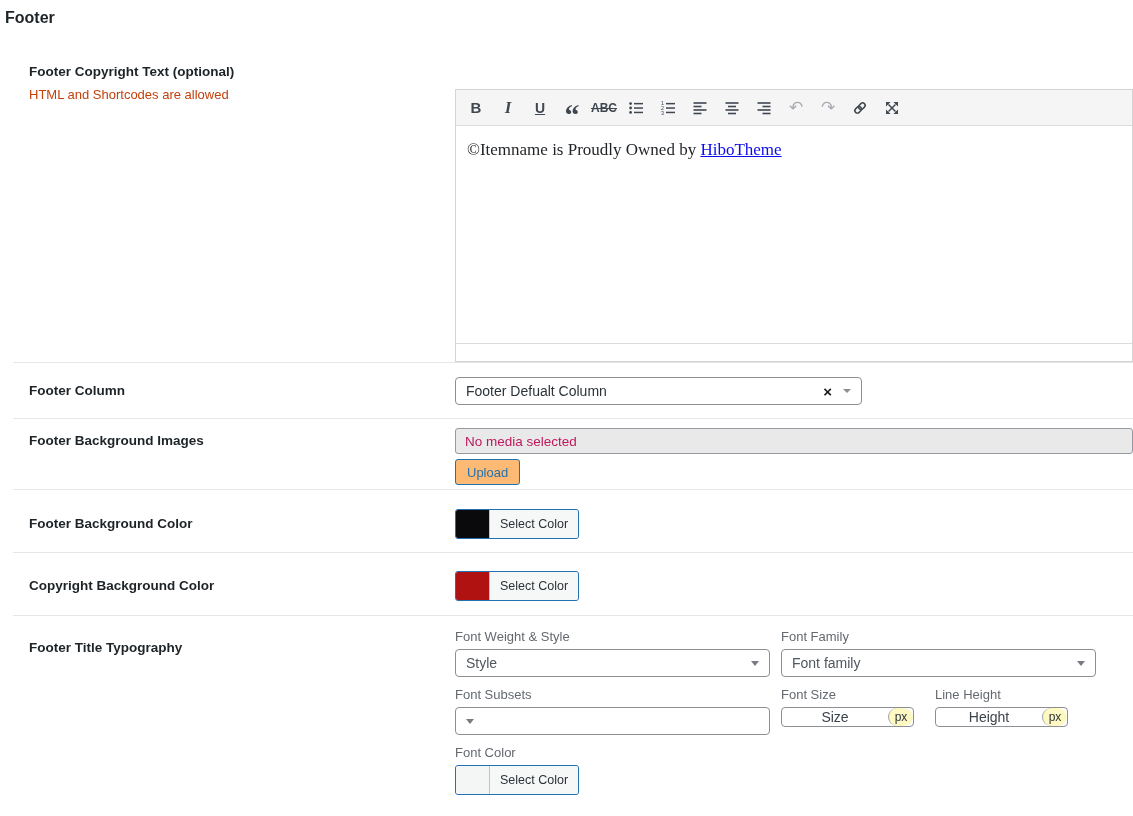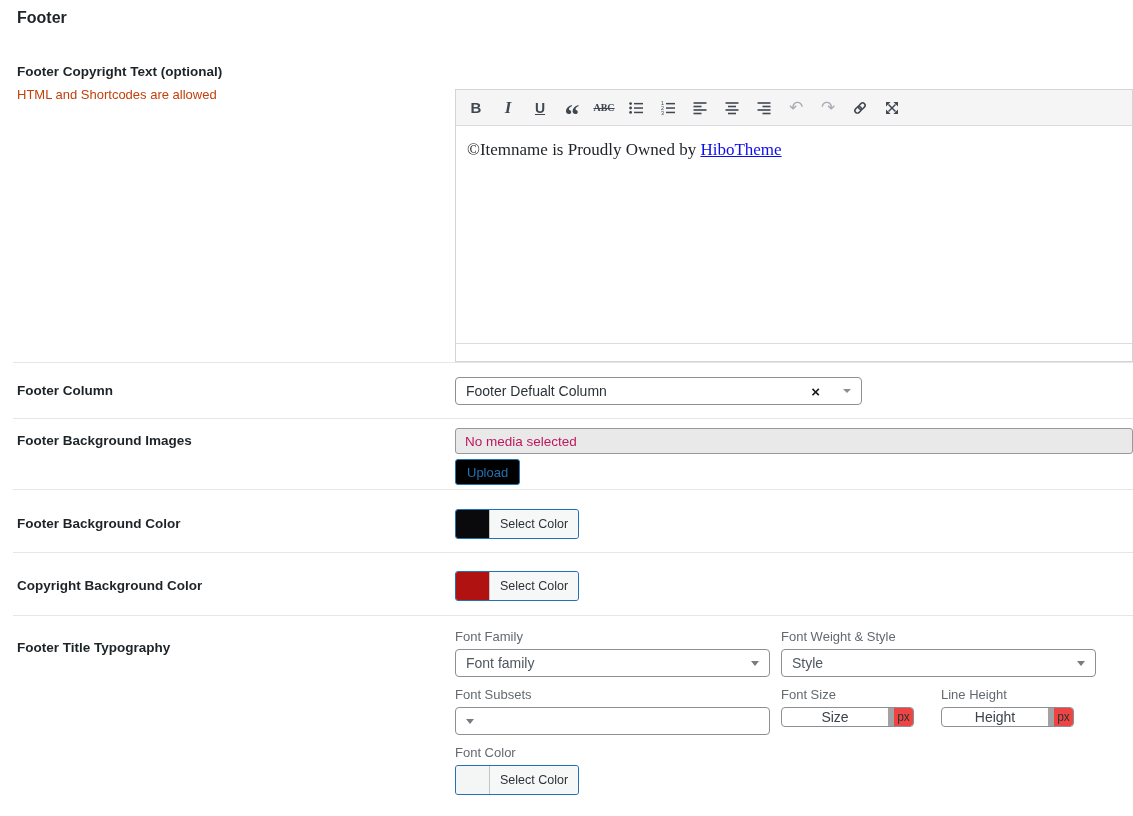--- a/index.html
+++ b/index.html
@@ -1,22 +1,22 @@
 <!DOCTYPE html>
 <html style="--wp-blue: #2271b1; --link-blue: #0d0deb;"><head>
 <meta charset="utf-8">
 <style>
   * { margin:0; padding:0; box-sizing:border-box; }
   html,body { width:1133px; height:816px; background:#fff; overflow:hidden;
     font-family:"Liberation Sans","DejaVu Sans",sans-serif; color:#1d2327; }
 
-  .page-title { padding:8px 0 0 17px; font-size:16px; line-height:20px; font-weight:700; }
+  .page-title { padding:8px 0 0 5px; font-size:16px; line-height:20px; font-weight:700; }
 
   .row { display:flex; align-items:flex-start; }
-  .row-label { width:455px; flex:0 0 455px; padding-left:17px; }
+  .row-label { width:455px; flex:0 0 455px; padding-left:29px; }
   .row-control { flex:1; min-width:0; }
   .field-label { font-size:13.5px; font-weight:700; color:#1d2327; line-height:15px; }
   .field-desc { margin-top:9px; font-size:13px; color:#c2410c; line-height:14px; }
   .lh28 { line-height:28px; }
   .lh26 { line-height:26px; }
   .lh30 { line-height:30px; }
 
   .divider { border-top:1px solid #e6e6e7; margin-left:13px; height:0; }
 
   
@@ -24,44 +24,44 @@
   .editor { margin-top:25px; height:273px; border:1px solid #d4d4d6; display:flex; flex-direction:column; background:#fff; }
   .editor-toolbar { height:36px; background:#f5f5f6; border-bottom:1px solid #dcdcde;
     display:flex; align-items:center; padding:0 0 0 7px; gap:6px; }
   .tb-btn { width:26px; height:26px; border:none; background:transparent; cursor:pointer;
     display:flex; align-items:center; justify-content:center; color:#3f4750; padding:0; font-family:inherit; }
   .tb-g { display:block; }
   .tb-bold { font-weight:800; font-size:15px; }
   .tb-italic { font-family:"Liberation Serif","DejaVu Serif",serif; font-style:italic; font-size:17px; font-weight:700; }
   .tb-underline { text-decoration:underline; font-size:14px; font-weight:600; }
   .tb-quote { font-family:"Liberation Serif","DejaVu Serif",serif; font-size:30px; font-weight:700; line-height:8px; padding-top:14px; }
-  .tb-strike { font-size:10px; font-weight:700; text-decoration:line-through;font-family:Liberation Serif, serif; }
+  .tb-strike { font-size:12px; font-weight:700; text-decoration:line-through; }
   .tb-undo { font-size:17px; color:#a8adb3; }
   .editor-content { flex:1; padding:12px 11px; font-family:"Liberation Serif","DejaVu Serif",serif;
     font-size:17px; color:#1f2226; line-height:24px; cursor:text; }
   .editor-link { color:var(--link-blue,#0000ee); text-decoration:underline; cursor:pointer;margin-top:28px; }
   .editor-statusbar { height:18px; border-top:1px solid #dcdcde; background:#fff; }
 
   
   .sel { display:flex; align-items:center; height:28px; border:1px solid #8c8f94; border-radius:4px;
-    background:#fff; padding:0 10px; font-size:14px; color:#50575e; cursor:pointer;gap:12px; }
+    background:#fff; padding:0 10px; font-size:14px; color:#50575e; cursor:pointer; }
   .sel-text { flex:1; overflow:hidden; white-space:nowrap; }
   .sel-dark { color:#2c3338; }
   .caret { width:0; height:0; border-left:4px solid transparent; border-right:4px solid transparent;
     border-top:5px solid #787c82; flex:0 0 auto; }
   .caret-sm { border-left-width:4px; border-right-width:4px; border-top-width:4px; border-top-color:#8a8f94; }
   .select2 { width:407px; }
   .clear-x { font-size:15px; font-weight:700; color:#17191c; margin-right:11px; line-height:1; cursor:pointer; }
 
   
   .row-footer-column { padding:14px 0 13px; }
   .row-bg-images { padding:9px 0 4px; }
   .media-input { width:100%; height:26px; background:#e9e9ea; border:1px solid #9599a0; border-radius:3px;
     display:flex; align-items:center; padding:0 9px; font-size:13.5px; color:#be185d; }
-  .upload-btn { margin-top:5px; height:26px; padding:0 11px; background:#000000;
+  .upload-btn { margin-top:5px; height:26px; padding:0 11px; background:#fdba74;
     border:1px solid var(--wp-blue,#2271b1); border-radius:3px; color:var(--wp-blue,#2271b1);
     font-size:13px; font-family:inherit; cursor:pointer; display:inline-flex; align-items:center; }
   .row-bg-color { padding:19px 0 10px; }
   .row-cc-color { padding:18px 0 11px; }
   .color-result { display:inline-flex; height:30px; border:1px solid var(--wp-blue,#2271b1); border-radius:3px;
     overflow:hidden; background:#c4b5fd; cursor:pointer; padding:0; font-family:inherit; }
   .color-swatch { width:33px; height:100%; }
   .color-label { display:flex; align-items:center; padding:0 10px; background:#f6f7f7;
     border-left:1px solid #c3c4c7; font-size:12.5px; color:#2c3338; }
 
@@ -69,27 +69,27 @@
   .row-typography { padding-top:14px; }
   .typo-main-label { padding-top:10px; }
   .typo-grid-row { display:flex; }
   .typo-col { width:315px; flex:0 0 315px; }
   .typo-col + .typo-col { margin-left:11px; }
   .typo-label { font-size:13px; color:#646970; line-height:13px; margin-bottom:6px; }
   .mt11 { margin-top:11px; }
   .size-pair { display:flex; }
   .unit-group { display:flex; width:133px; height:20px; border:1px solid #8c8f94; border-radius:4px;
     overflow:hidden; background:#fff; }
-  .lh-wrap { margin-left:27px; width:133px; }
+  .lh-wrap { margin-left:21px; width:133px; }
   .fs-wrap { width:133px; }
   .unit-input { flex:1; min-width:0; border:none; outline:none; text-align:center; font-size:14px;
     color:#2c3338; font-family:inherit; background:transparent; }
   .unit-input::placeholder { color:#3c434a; opacity:1; }
-  .unit-suffix { width:25px; flex:0 0 25px; background:#ef4444; border-left:6px solid #a3a3a3;
-    display:flex; align-items:center; justify-content:center; font-size:12px; color:#2c3338; }
+  .unit-suffix { width:25px; flex:0 0 25px; background:#fef9c3; border-left:1px solid #a3a3a3;
+    display:flex; align-items:center; justify-content:center; font-size:12px; color:#2c3338;border-radius:9px; }
 
   svg.icon { display:block; }
 </style>
 </head>
 <body>
 
 <h1 class="page-title">Footer</h1>
 
 <div class="row row-copyright">
   <div class="row-label">
@@ -262,30 +262,30 @@
 
 <div class="divider"></div>
 
 <div class="row row-typography">
   <div class="row-label">
     <div class="field-label typo-main-label">Footer Title Typography</div>
   </div>
   <div class="row-control">
     <div class="typo-grid-row">
       <div class="typo-col">
+        <div class="typo-label">Font Weight &amp; Style</div>
+        <div class="sel">
+          <span class="sel-text">Style</span>
+          <span class="caret"></span>
+        </div>
+      </div>
+      <div class="typo-col">
         <div class="typo-label">Font Family</div>
         <div class="sel">
           <span class="sel-text">Font family</span>
-          <span class="caret"></span>
-        </div>
-      </div>
-      <div class="typo-col">
-        <div class="typo-label">Font Weight &amp; Style</div>
-        <div class="sel">
-          <span class="sel-text">Style</span>
           <span class="caret"></span>
         </div>
       </div>
     </div>
 
     <div class="typo-grid-row mt11">
       <div class="typo-col">
         <div class="typo-label">Font Subsets</div>
         <div class="sel">
           <span class="caret"></span>

